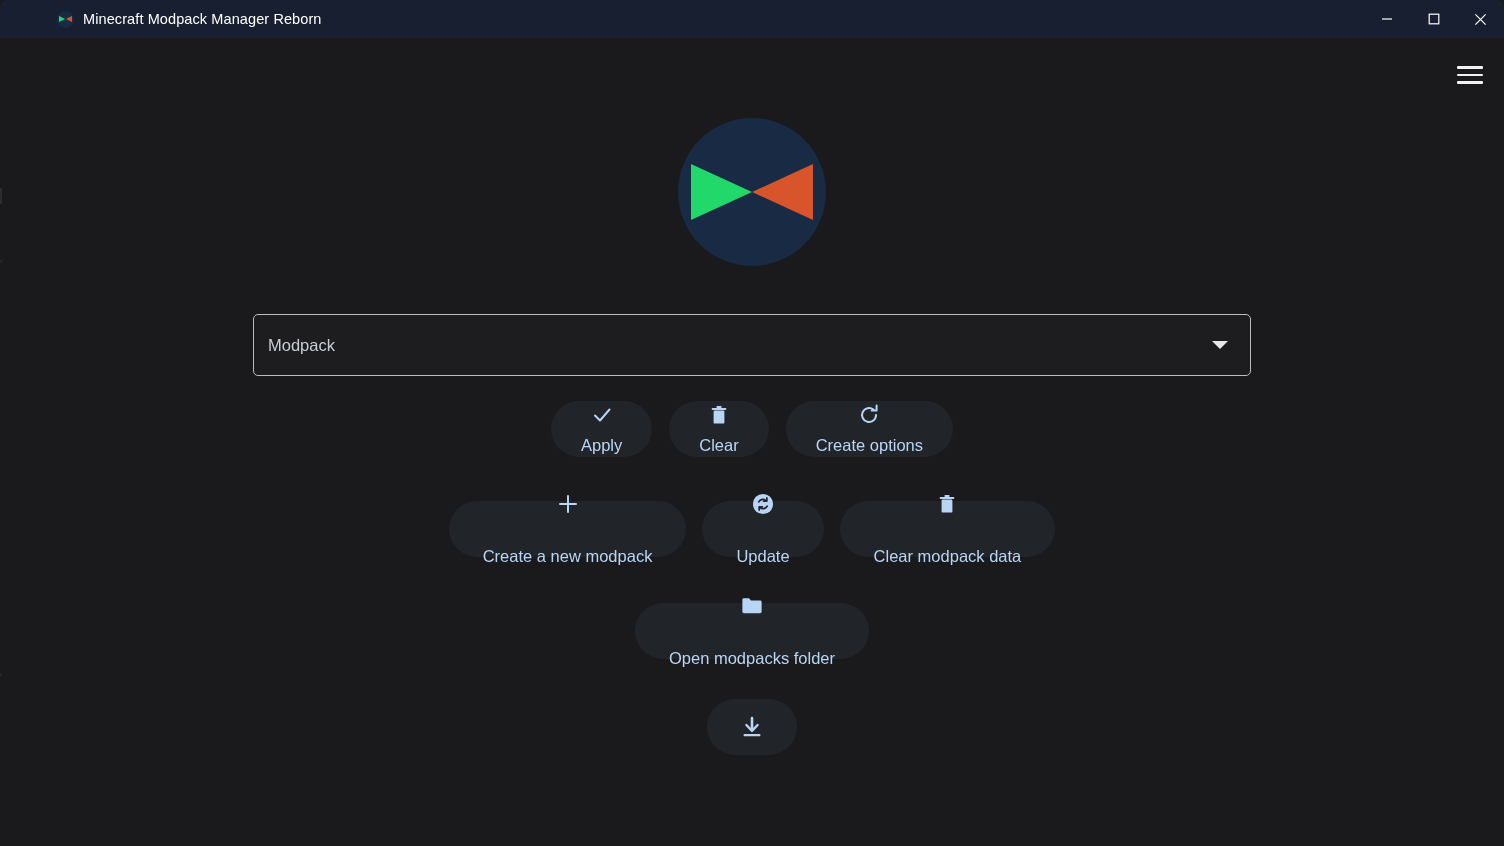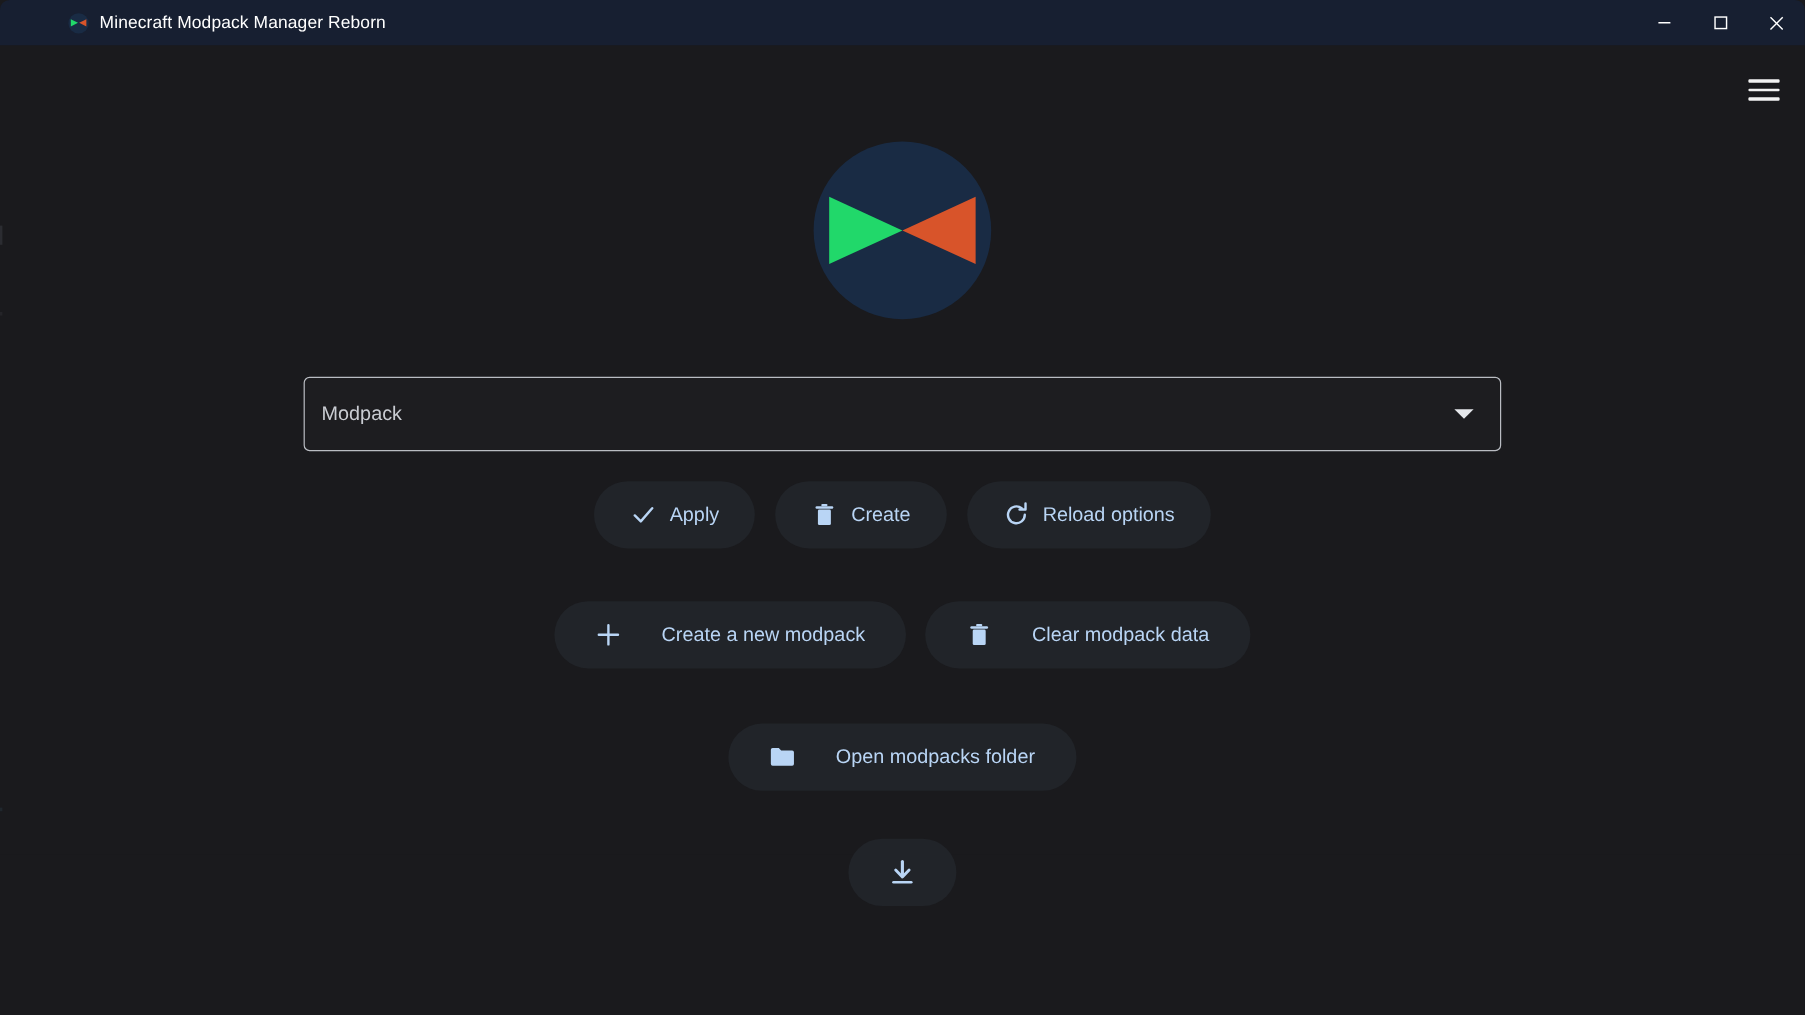--- a/index.html
+++ b/index.html
@@ -191,20 +191,21 @@
     color: #b9d5f5;
     font-family: "Liberation Sans", sans-serif;
     font-size: 16.5px;
     display: inline-flex;
     align-items: center;
     justify-content: center;
     gap: 11px;
     padding: 0 30px;
     cursor: pointer;
     white-space: nowrap;
+    flex-direction: column;
   }
   .btn .label { line-height: 1; }
   .btn .ico {
     display: inline-flex;
     align-items: center;
     justify-content: center;
     width: 22px; height: 22px;
     flex: none;
   }
   .btn .ico svg { display: block; }
@@ -277,46 +278,58 @@
       </button>
 
       <button class="btn">
         <span class="ico">
           <svg width="22" height="22" viewBox="0 0 22 22">
             <rect x="5.6" y="6.6" width="10.8" height="13" rx="1.2" fill="#b9d5f5"></rect>
             <rect x="3.6" y="3.9" width="14.8" height="2.1" rx="1" fill="#b9d5f5"></rect>
             <rect x="8.4" y="1.9" width="5.2" height="2" rx="1" fill="#b9d5f5"></rect>
           </svg>
         </span>
-        <span class="label">Create</span>
+        <span class="label">Clear</span>
       </button>
 
       <button class="btn">
         <span class="ico">
           <svg width="22" height="22" viewBox="0 0 22 22">
             <path d="M18 11 a7 7 0 1 1 -2.6 -5.42" stroke="#b9d5f5" stroke-width="2" fill="none" stroke-linecap="round"></path>
             <path d="M18.6 1.6 L18.6 6.6 L13.6 6.6" stroke="#b9d5f5" stroke-width="2" fill="none" stroke-linecap="round" stroke-linejoin="round"></path>
           </svg>
         </span>
-        <span class="label">Reload options</span>
+        <span class="label">Create options</span>
       </button>
 
     </div>
 
     <div class="row row-2">
 
       <button class="btn wide">
         <span class="ico">
           <svg width="22" height="22" viewBox="0 0 22 22">
               <path d="M11 3 L11 19 M3 11 L19 11" stroke="#b9d5f5" stroke-width="2" fill="none" stroke-linecap="round"></path>
             </svg>
         </span>
         <span class="label">Create a new modpack</span>
       </button>
 
+      <button class="btn wide">
+        <span class="ico">
+          <svg width="24" height="24" viewBox="0 0 24 24">
+            <circle cx="12" cy="12" r="11" fill="#b9d5f5"></circle>
+            <path d="M7.4 9.6 a5.2 5.2 0 0 1 8.2 -1.3" stroke="#212429" stroke-width="1.9" fill="none" stroke-linecap="round"></path>
+            <path d="M16.6 14.4 a5.2 5.2 0 0 1 -8.2 1.3" stroke="#212429" stroke-width="1.9" fill="none" stroke-linecap="round"></path>
+            <path d="M16.2 5.2 L16.2 8.9 L12.6 8.9" stroke="#212429" stroke-width="1.8" fill="none" stroke-linecap="round" stroke-linejoin="round"></path>
+            <path d="M7.8 18.8 L7.8 15.1 L11.4 15.1" stroke="#212429" stroke-width="1.8" fill="none" stroke-linecap="round" stroke-linejoin="round"></path>
+          </svg>
+        </span>
+        <span class="label">Update</span>
+      </button>
 
       <button class="btn wide">
         <span class="ico">
           <svg width="22" height="22" viewBox="0 0 22 22">
             <rect x="5.6" y="6.6" width="10.8" height="13" rx="1.2" fill="#b9d5f5"></rect>
             <rect x="3.6" y="3.9" width="14.8" height="2.1" rx="1" fill="#b9d5f5"></rect>
             <rect x="8.4" y="1.9" width="5.2" height="2" rx="1" fill="#b9d5f5"></rect>
           </svg>
         </span>
         <span class="label">Clear modpack data</span>

